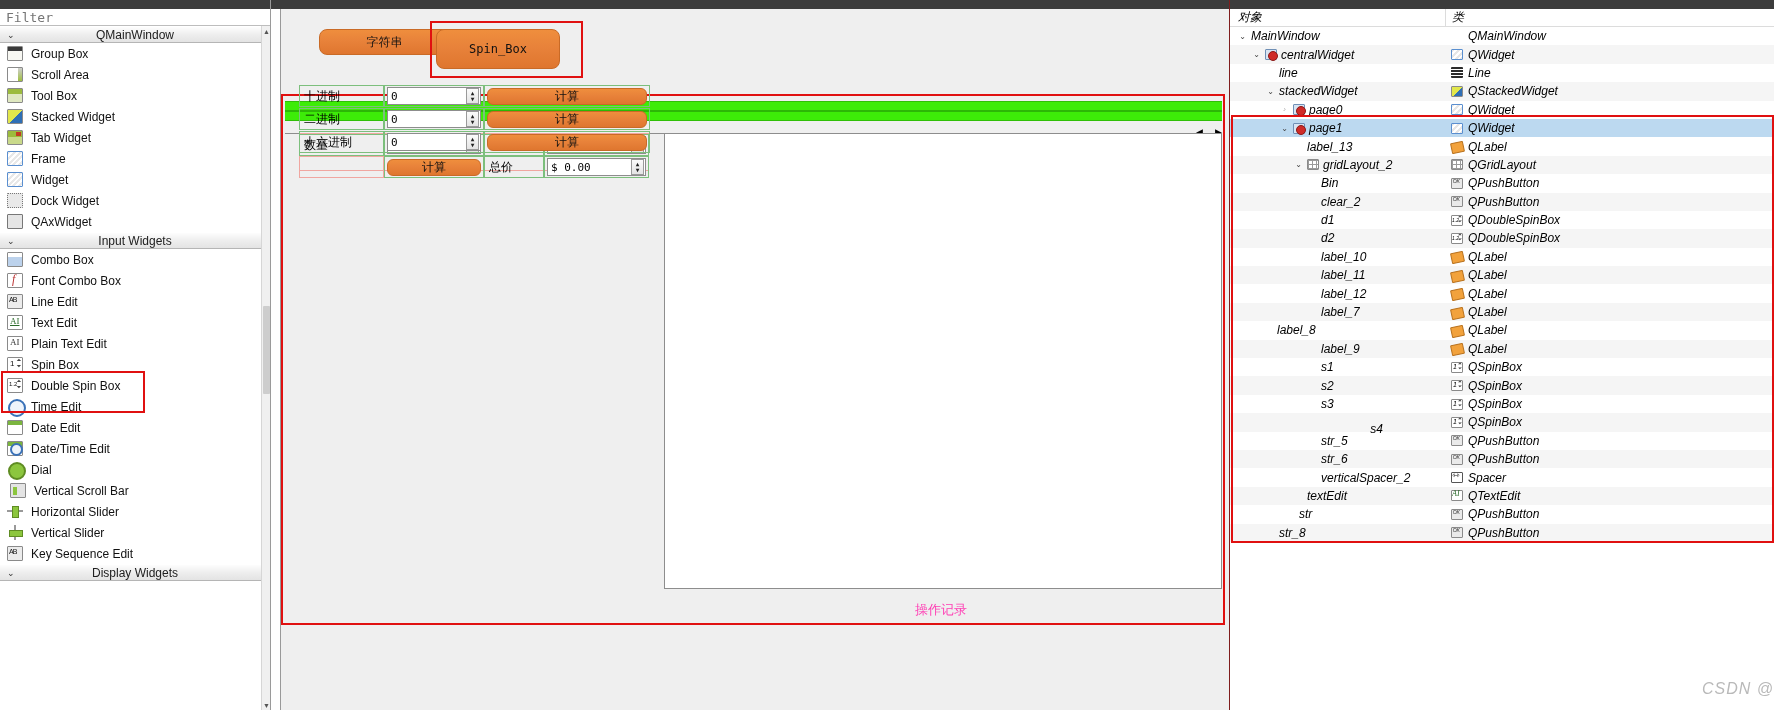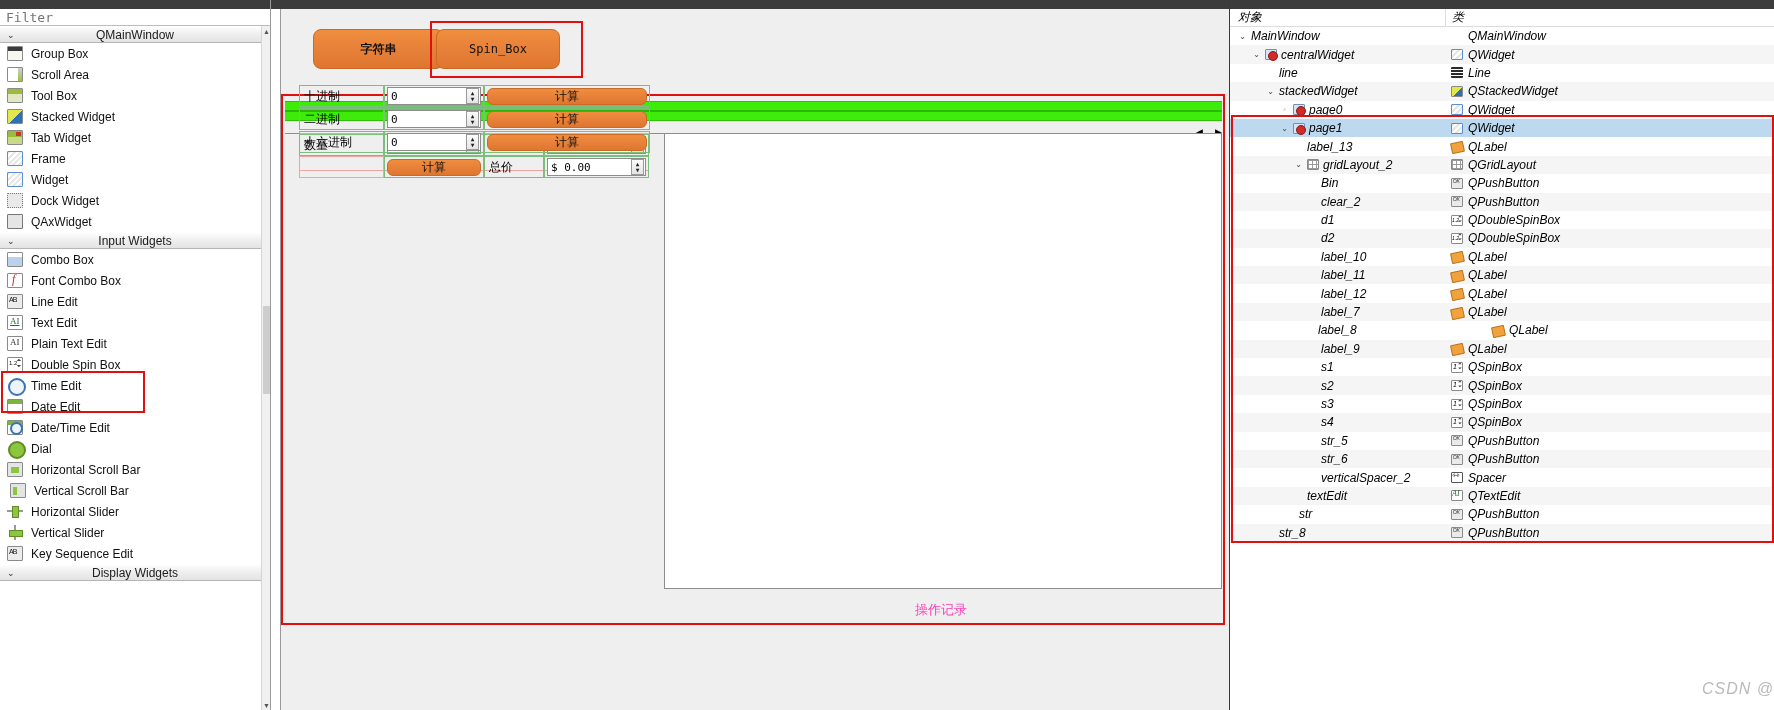--- a/index.html
+++ b/index.html
@@ -145,21 +145,21 @@
   }
   .btn-orange {
     background: linear-gradient(to bottom, #ef8e3d 0%, #e8823a 45%, #df762f 100%);
     border: 1px solid #c96a26;
     border-radius: 8px;
     color: #111; font-size: 12px;
     display: flex; align-items: center; justify-content: center;
     font-family: "DejaVu Sans Mono", monospace;
   }
   #btn-str {
-    position: absolute; left: 32px; top: 20px; width: 131px; height: 40px; font-weight: bold;
+    position: absolute; left: 38px; top: 20px; width: 131px; height: 26px;
   }
   #btn-spin {
     position: absolute; left: 155px; top: 20px; width: 124px; height: 40px;
   }
   #redbox-spin {
     position: absolute; left: 149px; top: 12px; width: 153px; height: 57px;
     border: 2px solid #e01010;
   }
   
   #redbox-page1 {
@@ -374,42 +374,42 @@
         </div>
         <div class="wb-item">
           <span class="ico textedit"></span>
           <span class="lbl">Text Edit</span>
         </div>
         <div class="wb-item">
           <span class="ico plaintext"></span>
           <span class="lbl">Plain Text Edit</span>
         </div>
         <div class="wb-item">
+          <span class="ico spin"></span>
+          <span class="lbl">Spin Box</span>
+        </div>
+        <div class="wb-item">
           <span class="ico dspin"></span>
           <span class="lbl">Double Spin Box</span>
         </div>
         <div class="wb-item">
           <span class="ico round"></span>
           <span class="lbl">Time Edit</span>
         </div>
         <div class="wb-item">
           <span class="ico dateedit"></span>
           <span class="lbl">Date Edit</span>
         </div>
         <div class="wb-item">
           <span class="ico datetime"></span>
           <span class="lbl">Date/Time Edit</span>
         </div>
         <div class="wb-item">
           <span class="ico dial"></span>
           <span class="lbl">Dial</span>
-        </div>
-        <div class="wb-item">
-          <span class="ico hscroll"></span>
-          <span class="lbl">Horizontal Scroll Bar</span>
         </div>
         <div class="wb-item">
           <span class="ico vscroll"></span>
           <span class="lbl">Vertical Scroll Bar</span>
         </div>
         <div class="wb-item">
           <span class="ico hslider"></span>
           <span class="lbl">Horizontal Slider</span>
         </div>
         <div class="wb-item">
@@ -699,21 +699,21 @@
           <div class="name" style="padding-left: 78px;">
             <span class="chev-t empty">·</span>
             <span>label_7</span>
           </div>
           <div class="cls">
             <span class="ticon label"></span>
             <span>QLabel</span>
           </div>
         </div>
         <div class="tree-row">
-          <div class="name" style="padding-left: 34px; margin-left: 41px;">
+          <div class="name" style="padding-left: 34px;">
             <span class="chev-t empty">·</span>
             <span>label_8</span>
           </div>
           <div class="cls">
             <span class="ticon label"></span>
             <span>QLabel</span>
           </div>
         </div>
         <div class="tree-row alt">
           <div class="name" style="padding-left: 78px;">
@@ -749,21 +749,21 @@
           <div class="name" style="padding-left: 78px;">
             <span class="chev-t empty">·</span>
             <span>s3</span>
           </div>
           <div class="cls">
             <span class="ticon spinb"></span>
             <span>QSpinBox</span>
           </div>
         </div>
         <div class="tree-row alt">
-          <div class="name" style="padding-left: 78px;">
+          <div class="name" style="padding-left: 78px; flex-direction: column;">
             <span class="chev-t empty">·</span>
             <span>s4</span>
           </div>
           <div class="cls">
             <span class="ticon spinb"></span>
             <span>QSpinBox</span>
           </div>
         </div>
         <div class="tree-row">
           <div class="name" style="padding-left: 78px;">

